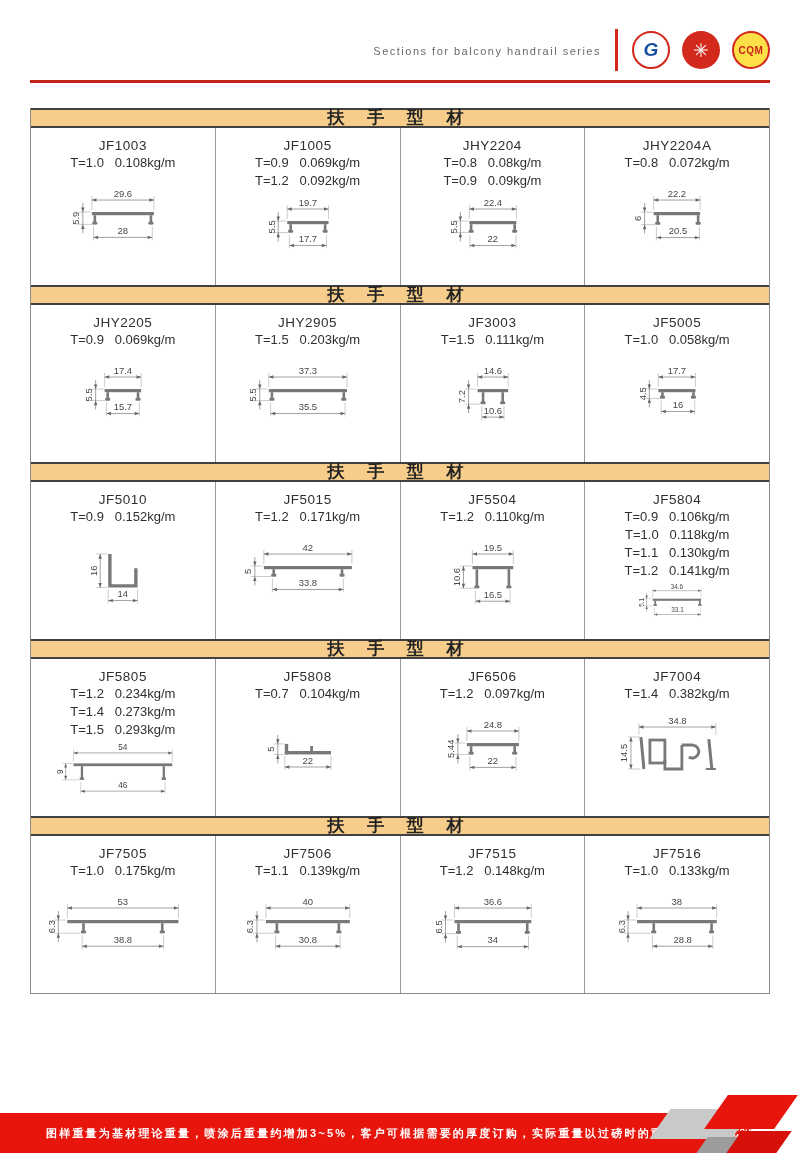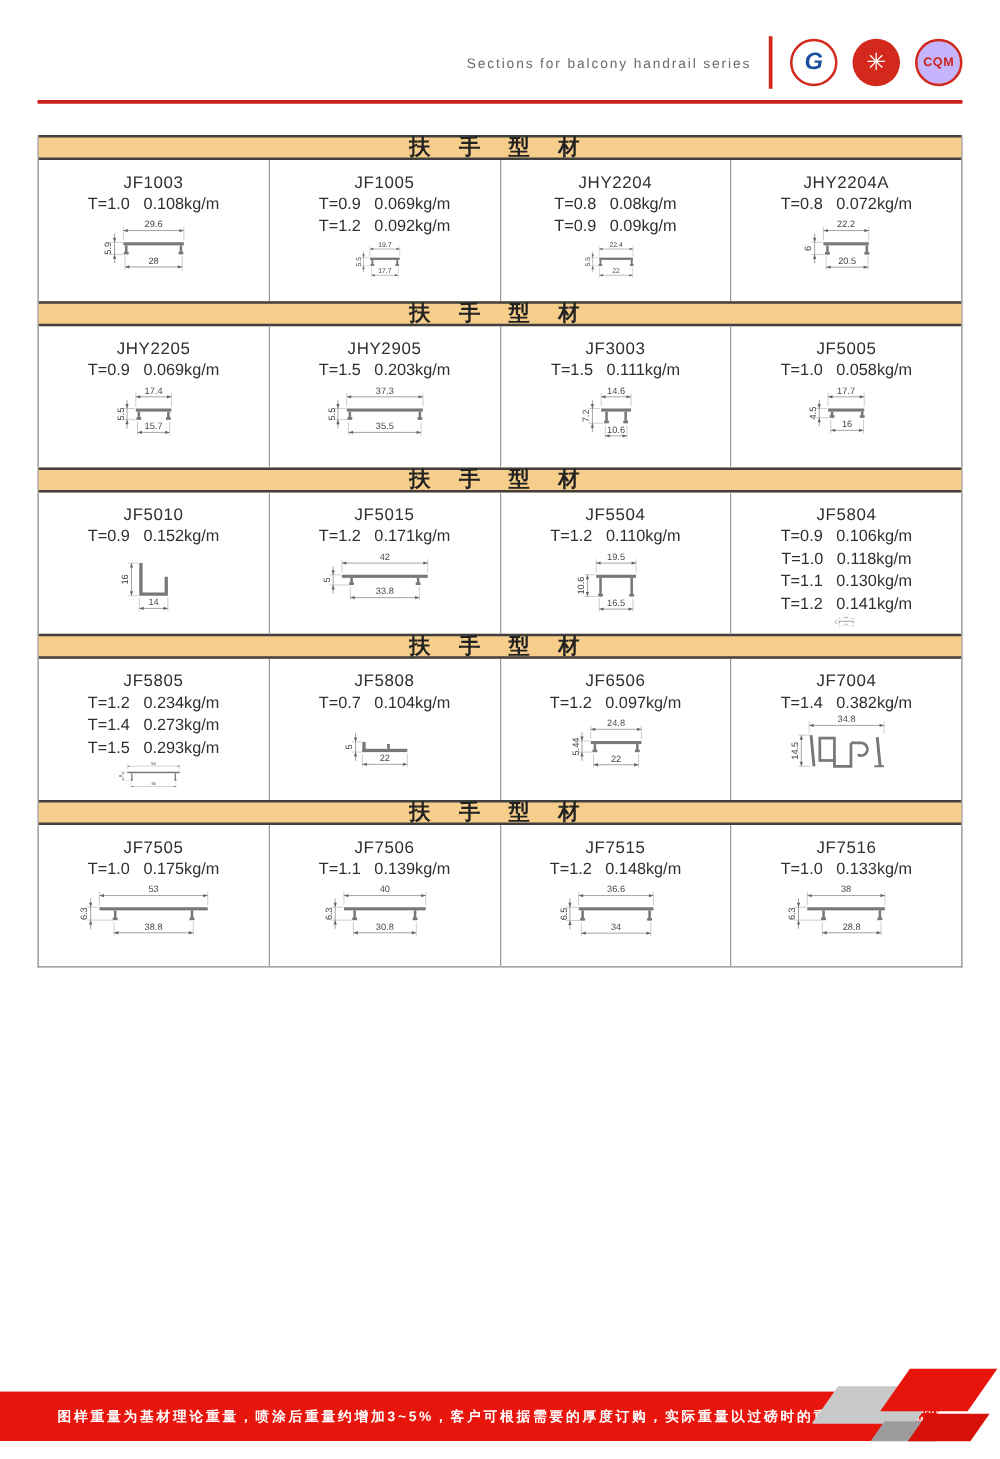--- a/index.html
+++ b/index.html
@@ -11,29 +11,29 @@
   .header { padding:26px 30px 0 30px; }
   .header-inner { display:flex; justify-content:flex-end; align-items:center; gap:14px; height:48px; }
   .title-block { text-align:center; }
   .title-cn { font-size:25px; font-weight:bold; color:#3c3c3c; letter-spacing:2px; line-height:1.05; }
   .title-en { font-size:11px; color:#6a6a6a; letter-spacing:1.5px; margin-top:2px; }
   .red-vert { width:3px; height:42px; background:#d3281c; }
   .logos { display:flex; gap:12px; align-items:center; }
   .logo { width:38px; height:38px; border-radius:50%; display:flex; align-items:center; justify-content:center; }
   .logo-gb { border:2.5px solid #d3281c; color:#1a4fa0; font-size:19px; font-weight:bold; font-style:italic; background:#fff; }
   .logo-q  { background:#d3281c; color:#fff; font-size:19px; }
-  .logo-cqm{ border:2.5px solid #d3281c; color:#c8231a; font-size:10px; font-weight:bold; letter-spacing:.5px; background:#c4b5fd; }
+  .logo-cqm{ border:2.5px solid #d3281c; color:#c8231a; font-size:10px; font-weight:bold; letter-spacing:.5px; background:#fde047; }
   .header-rule { height:2.5px; background:#c5231b; margin-top:6px; }
 
   
   .table { margin:25px 30px 0 30px; border-left:1.5px solid #8a8a8a; border-right:1.5px solid #8a8a8a; border-bottom:1.5px solid #8a8a8a; }
   .section-title { height:20px; background:#f6cd8b; border-top:2px solid #404040; border-bottom:2px solid #404040;
                    display:flex; align-items:center; justify-content:center;
                    font-size:17px; font-weight:bold; color:#222; letter-spacing:9px; }
-  .cells { display:flex; height:113px; }
+  .cells { display:flex; height:157px; }
   .cell { flex:1 1 0; display:flex; flex-direction:column; align-items:center; padding-top:9px; min-width:0; }
   .cell + .cell { border-left:1.5px solid #9a9a9a; }
   .code { font-size:13.5px; color:#2f2f2f; letter-spacing:.5px; line-height:1.3; }
   .spec { font-size:13px; color:#2f2f2f; line-height:1.38; white-space:pre; text-align:center; }
   .draw-wrap { flex:1; min-height:0; width:100%; display:flex; align-items:center; justify-content:center; overflow:hidden; }
   .drawing { max-height:100%; }
 
   
   .footer { position:absolute; left:0; right:0; bottom:0; height:72px; }
   .fband { position:absolute; left:0; right:0; top:18px; height:40px; background:#e8150d; z-index:1;

